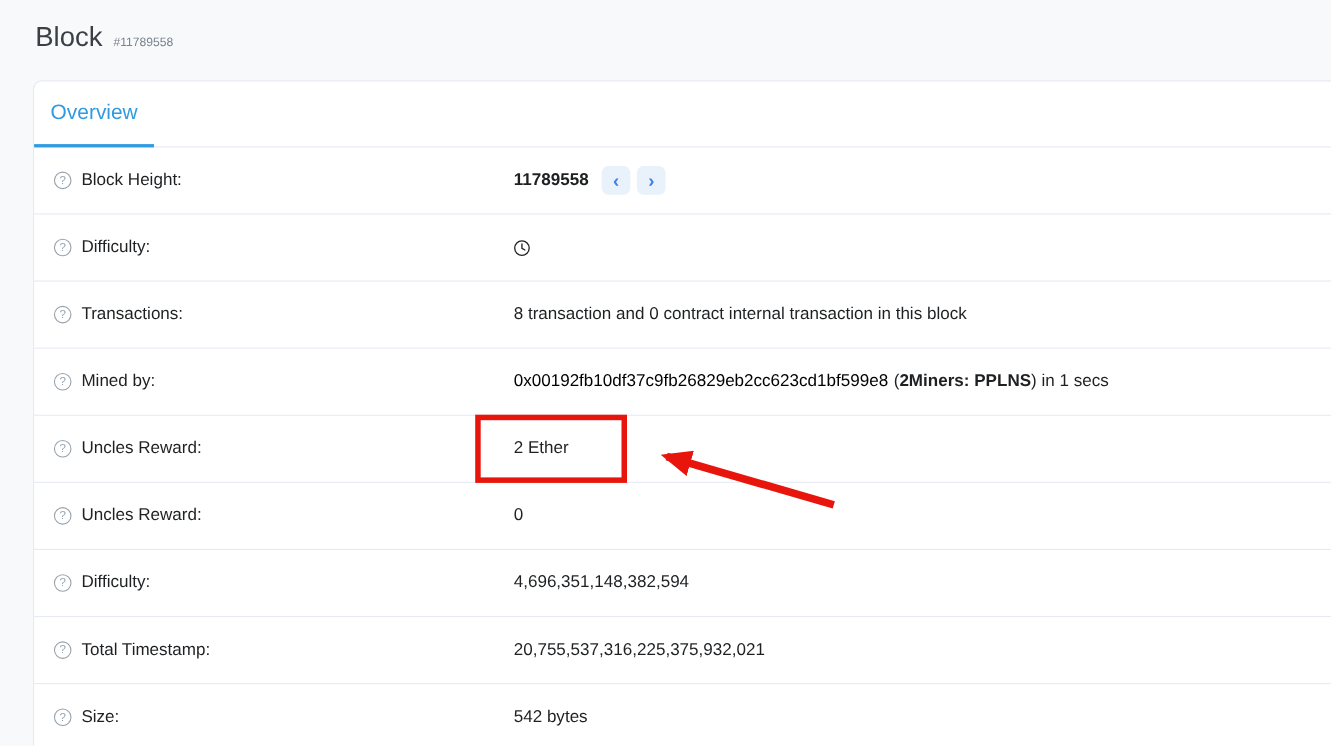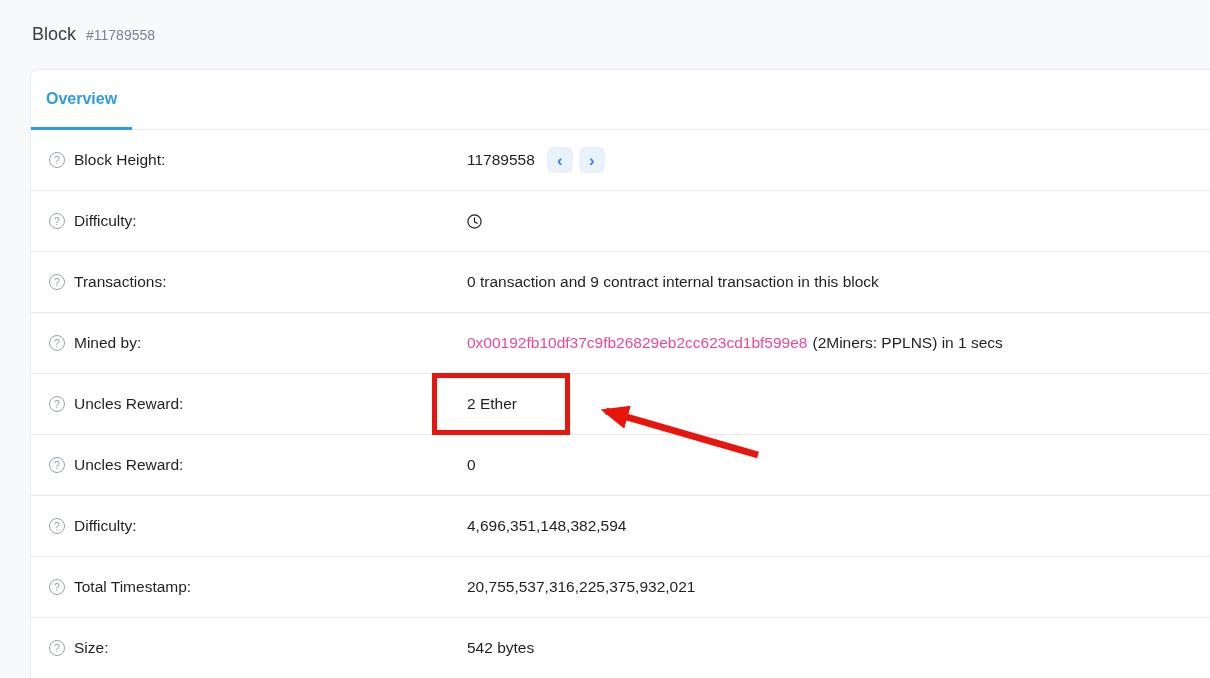--- a/index.html
+++ b/index.html
@@ -6,37 +6,37 @@
   html, body { margin: 0; padding: 0; }
   body {
     width: 1210px; height: 678px; overflow: hidden;
     background: #f8f9fa;
     font-family: "Liberation Sans", sans-serif;
     color: #1e2022;
   }
 
   
   .page-header { display: flex; align-items: baseline; padding: 20px 0 20px 32px; line-height: 28px; }
-  .page-title { font-size: 18px; font-weight: 400; color: #3a3f45; }
-  .page-subtitle { font-size: 14px; color: #77838f; margin-left: 10px; }
+  .page-title { font-size: 25px; font-weight: 400; color: #3a3f45; }
+  .page-subtitle { font-size: 11px; color: #77838f; margin-left: 10px; }
 
   
   .card {
     margin-left: 30px; width: 1200px; height: 640px;
     background: #ffffff;
     border: 1px solid #e7eaf3;
     border-radius: 8px;
   }
 
   
   .tabs { display: flex; height: 60px; border-bottom: 1px solid #e7eaf3; }
   .tab {
     display: flex; align-items: center;
     padding: 0 15px; margin-bottom: -1px;
-    font-size: 16px; font-weight: 700; color: #6c757d;
+    font-size: 19px; font-weight: 400; color: #6c757d;
     border-bottom: 3px solid transparent; cursor: pointer;
   }
   .tab.active { color: #2f9be0; border-bottom-color: #2f9be0; }
   .tab + .tab { margin-left: 14px; }
 
   
   .row {
     display: flex; align-items: center;
     min-height: 61px; padding-left: 18px;
     border-bottom: 1px solid #e7eaf3;
@@ -46,35 +46,35 @@
   .value-cell { flex: 1; display: flex; align-items: center; }
 
   .help-icon {
     width: 16px; height: 16px; flex-shrink: 0;
     border: 1px solid #98a2ac; border-radius: 50%;
     color: #98a2ac; font-size: 10.5px; line-height: 1;
     display: inline-flex; align-items: center; justify-content: center;
     margin-right: 9px; cursor: default;
   }
 
-  .bold { font-weight: 400; }
+  .bold { font-weight: 700; }
   .nav-btn {
     width: 26px; height: 26px; padding: 0; border: none; border-radius: 6px;
     background: #e9f1fb; color: #3d82e8;
     font-family: "Liberation Sans", sans-serif;
     font-size: 17px; font-weight: 700; line-height: 1;
     display: inline-flex; align-items: center; justify-content: center;
     cursor: pointer;
   }
   .nav-btn.prev { margin-left: 12px; }
   .nav-btn.next { margin-left: 6px; }
 
   .clock-icon { margin-right: 6px; flex-shrink: 0; }
 
-  .link { color: #ec4899; text-decoration: none; cursor: pointer; }
+  .link { color: #000000; text-decoration: none; cursor: pointer; }
   .paren { margin-left: 5px; }
 
   
   .highlight-box {
     position: absolute; left: 401px; top: -1px;
     width: 138px; height: calc(100% + 2px);
     border: 5px solid #e8150d;
     pointer-events: none; z-index: 5;
   }
   .annot-arrow {
@@ -127,21 +127,21 @@
         </svg>
       </div>
     </div>
 
     <div class="row">
       <div class="label-cell">
         <span class="help-icon">?</span>
         <span>Transactions:</span>
       </div>
       <div class="value-cell">
-        <span>0 transaction and 9 contract internal transaction in this block</span>
+        <span>8 transaction and 0 contract internal transaction in this block</span>
       </div>
     </div>
 
     <div class="row">
       <div class="label-cell">
         <span class="help-icon">?</span>
         <span>Mined by:</span>
       </div>
       <div class="value-cell">
         <a class="link">0x00192fb10df37c9fb26829eb2cc623cd1bf599e8</a>

